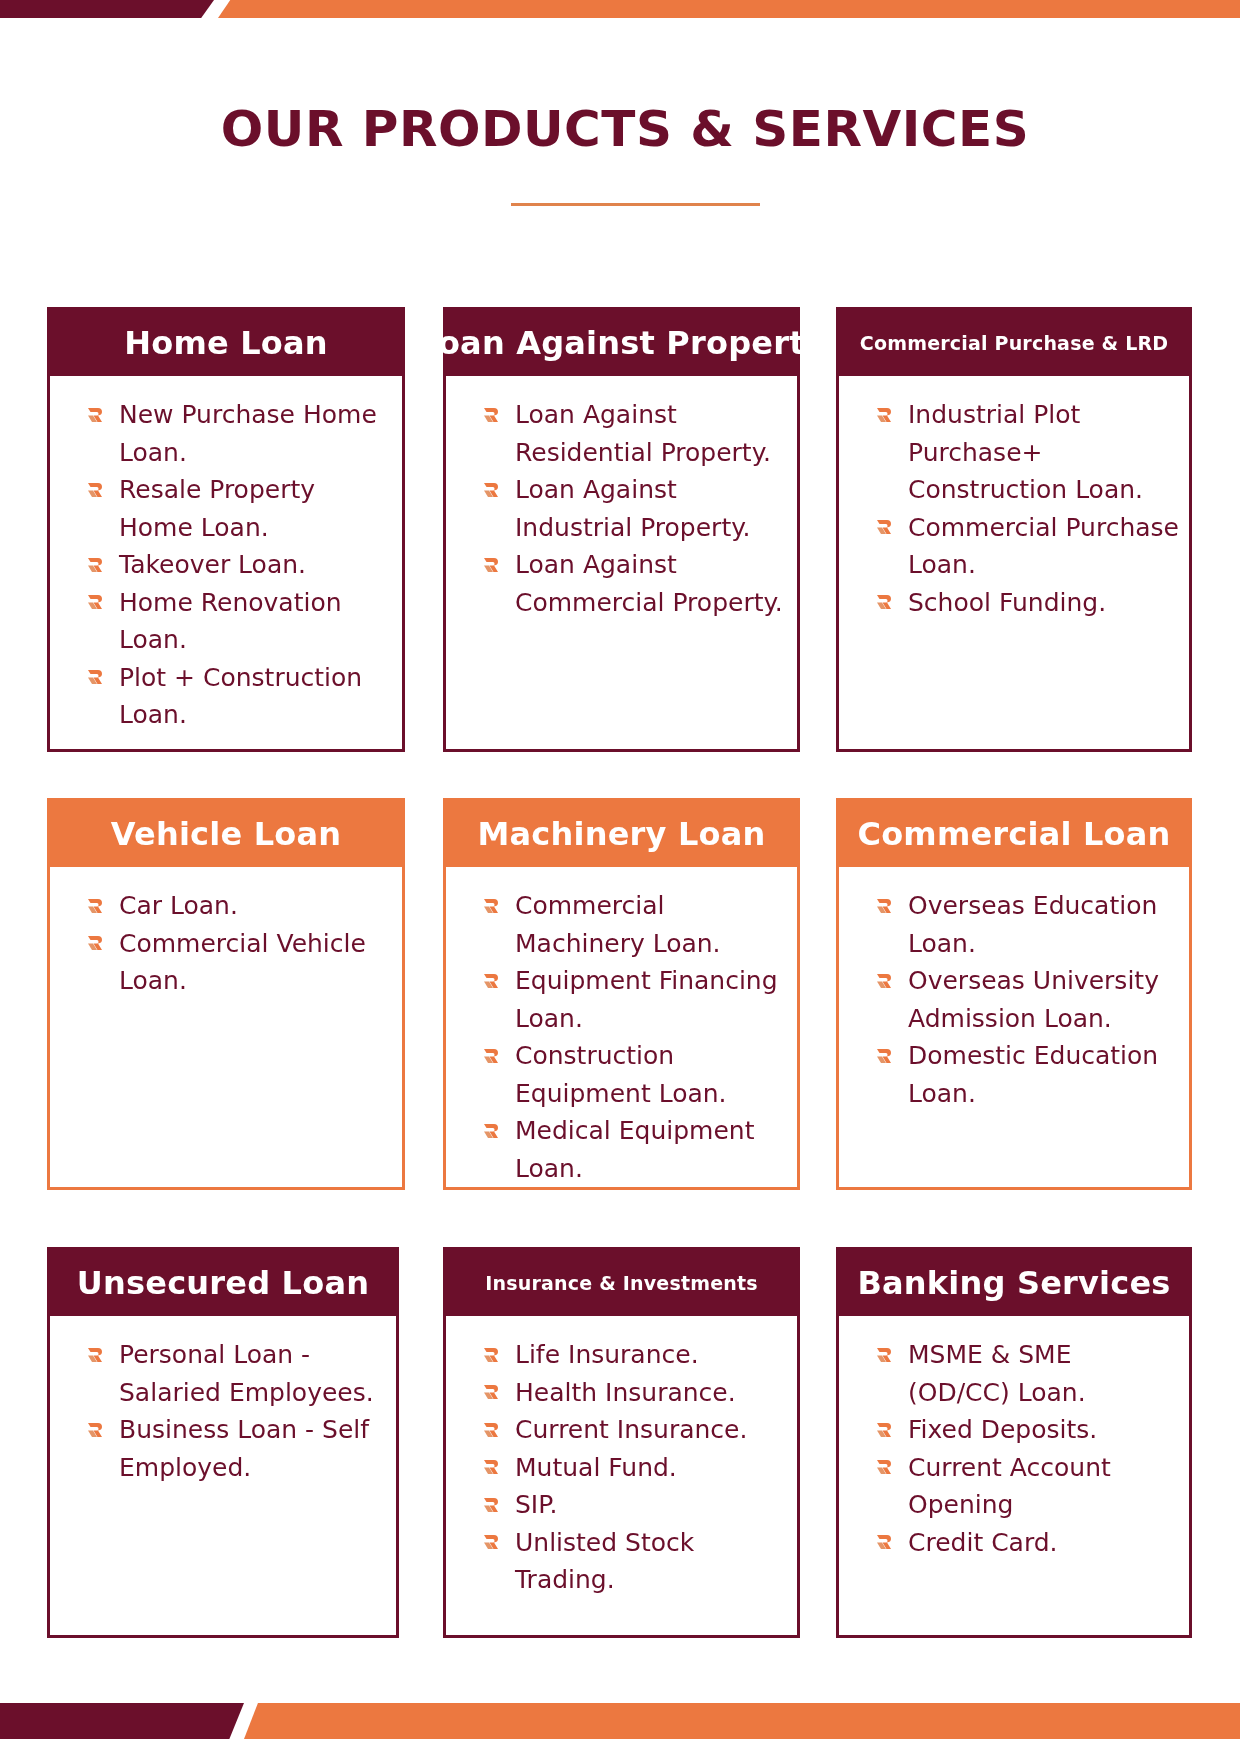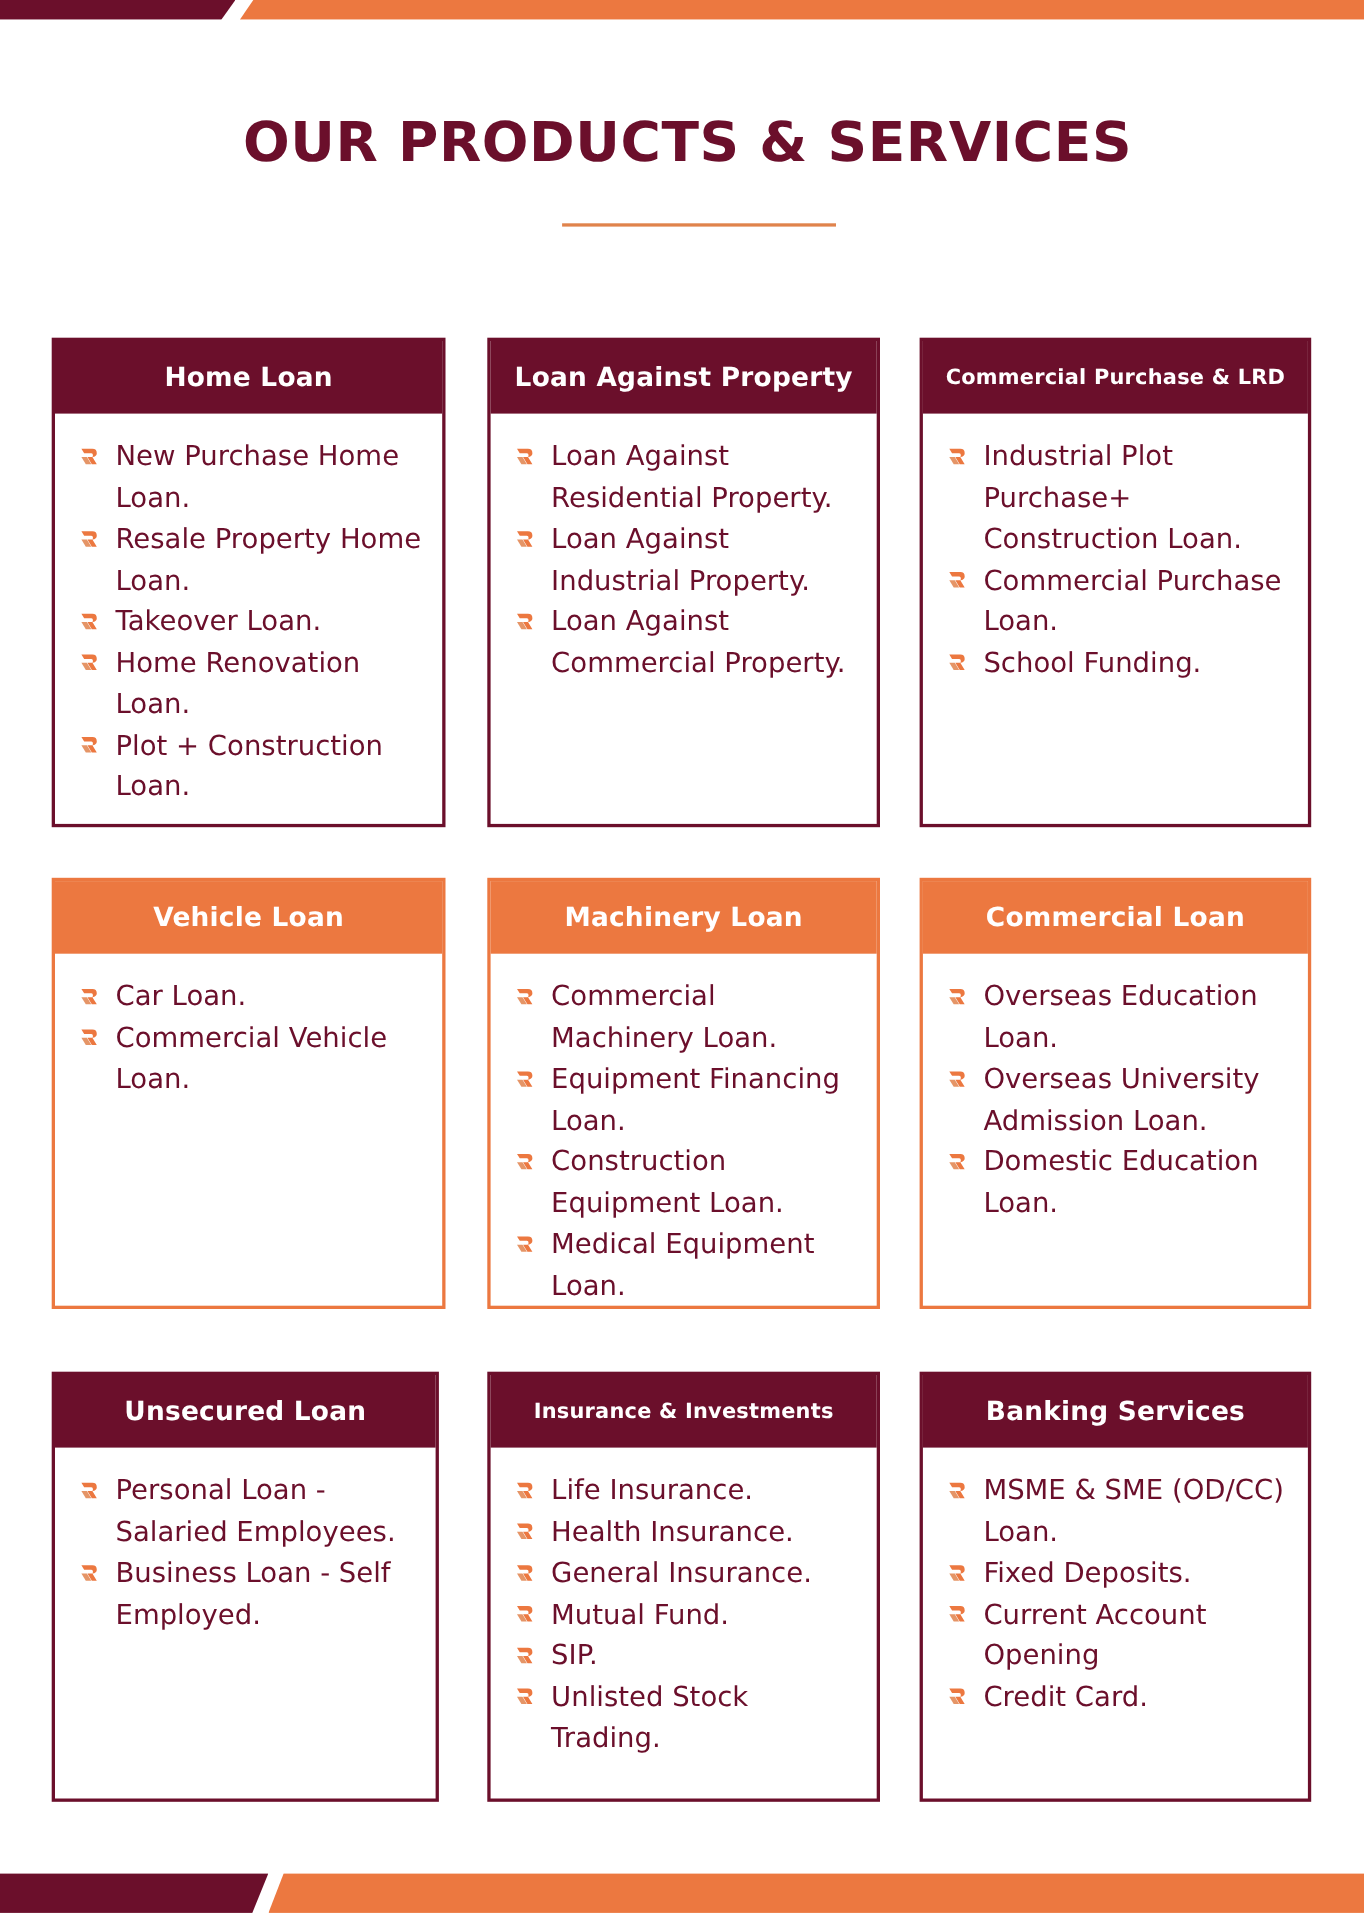--- a/index.html
+++ b/index.html
@@ -27,25 +27,25 @@
     }
 
     .card {
       position: absolute; box-sizing: border-box; background: #fff;
       border: 3px solid #6b0f2b;
     }
     .card.orange { border-color: #ec7840; }
     .card-header {
       height: 66px; background: #6b0f2b; color: #fff;
       display: flex; align-items: center; justify-content: center;
-      font-weight: bold; font-size: 24px; letter-spacing: 0.2px; white-space: nowrap;
+      font-weight: bold; font-size: 32px; letter-spacing: 0.2px; white-space: nowrap;
     }
     .card.orange .card-header { background: #ec7840; }
     .card-header.small { font-size: 19px; }
-    .card-body { padding: 20px 10px 0 21px; }
+    .card-body { padding: 20px 10px 0 35px; }
     .item { display: flex; align-items: flex-start; font-size: 25px; line-height: 37.5px; color: #6b0f2b; }
     .bullet { flex: 0 0 34px; height: 37.5px; display: flex; align-items: center; }
     .bullet svg { width: 20px; height: 20px; }
     .item-text { flex: 1; }
   </style>
 </head>
 <body>
 
 <div class="stripe stripe-top">
   <div class="seg maroon"></div>
@@ -310,21 +310,21 @@
           </span>
           <span class="item-text">Health Insurance.</span>
         </div>
         <div class="item">
           <span class="bullet">
             <svg viewBox="0 0 20 20">
               <path d="M3 3 H13 Q17 3 17 7 Q17 10 13 10.5 L17 17 H12.5 L8.5 10.5 H12.5 Q13.5 10.5 13.5 8.8 Q13.5 7 12 7 H5.5 Z" fill="#ec7840"></path>
               <path d="M3 10.5 L8 10.5 L12 17 L7 17 Z" fill="#e0834c" opacity="0.85"></path>
             </svg>
           </span>
-          <span class="item-text">General Insurance.</span>
+          <span class="item-text">Current Insurance.</span>
         </div>
         <div class="item">
           <span class="bullet">
             <svg viewBox="0 0 20 20">
               <path d="M3 3 H13 Q17 3 17 7 Q17 10 13 10.5 L17 17 H12.5 L8.5 10.5 H12.5 Q13.5 10.5 13.5 8.8 Q13.5 7 12 7 H5.5 Z" fill="#ec7840"></path>
               <path d="M3 10.5 L8 10.5 L12 17 L7 17 Z" fill="#e0834c" opacity="0.85"></path>
             </svg>
           </span>
           <span class="item-text">Mutual Fund.</span>
         </div>

